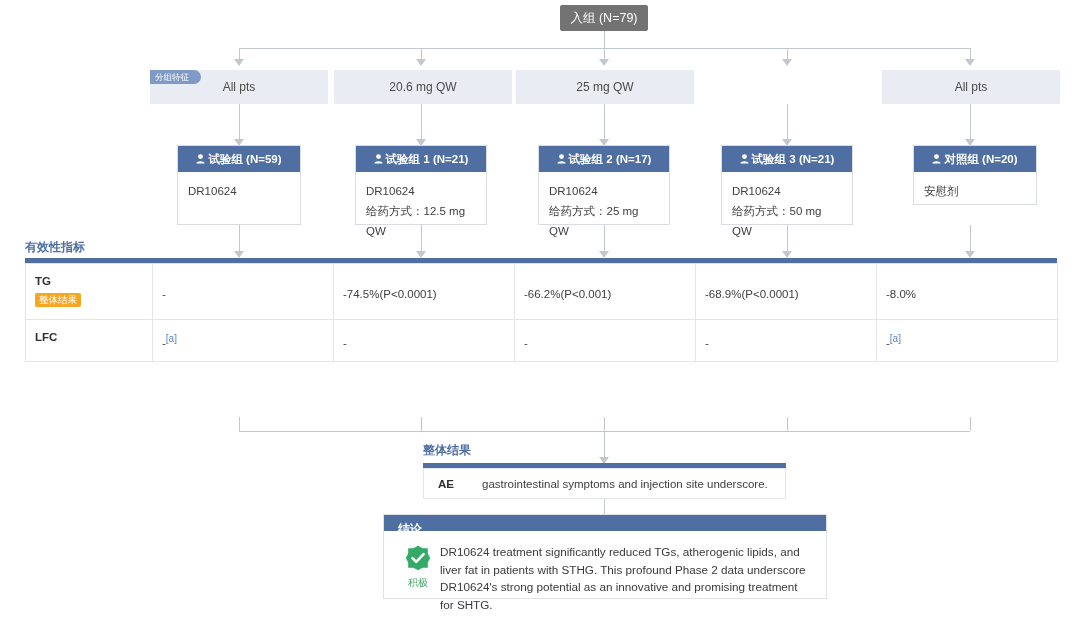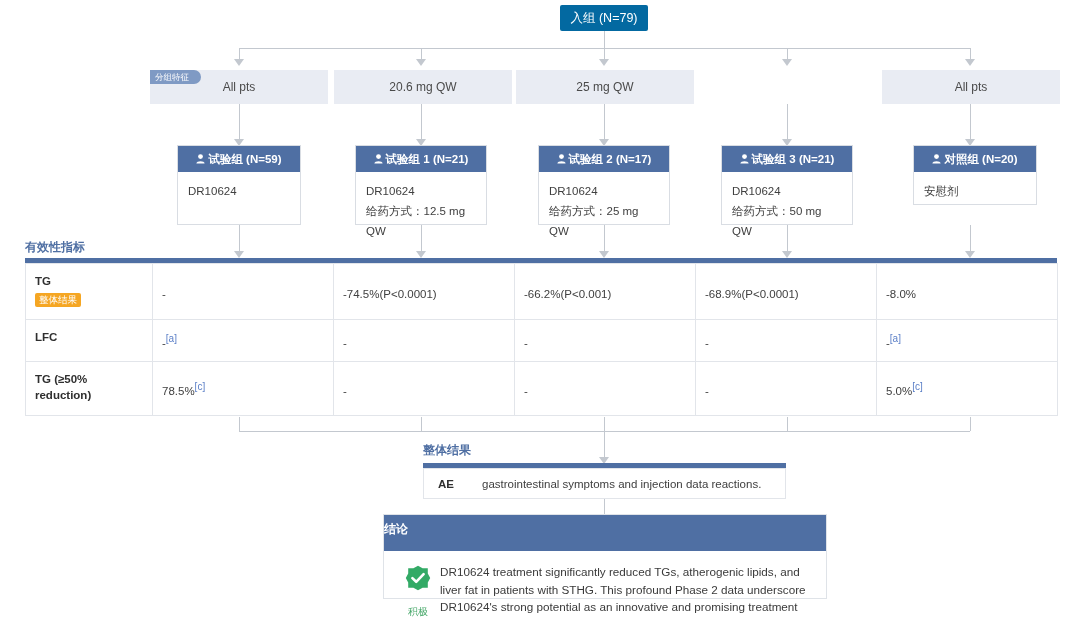--- a/index.html
+++ b/index.html
@@ -31,21 +31,21 @@
     position: absolute;
     width: 0;
     height: 0;
     border-left: 5px solid transparent;
     border-right: 5px solid transparent;
     border-top: 7px solid #c3c8cf;
   }
   
   .enroll {
     position: absolute;
-    background: #0369a1;
+    background: #737373;
     color: #ffffff;
     font-size: 12.5px;
     line-height: 26px;
     text-align: center;
     border-radius: 2px;
   }
   
   .grp-head {
     position: absolute;
     background: #e9ecf3;
@@ -177,36 +177,37 @@
     position: absolute;
     border: 1px solid #dfe3e8;
     background: #ffffff;
     box-sizing: border-box;
   }
   .concl-head {
     background: #4f6fa3;
     color: #ffffff;
     font-size: 12px;
     font-weight: bold;
-    height: 36px;
+    height: 16px;
     line-height: 28px;
+    padding-left: 14px;
   }
   .concl-body {
     display: flex;
     padding: 12px 14px 12px 12px;
   }
   .concl-mark {
     width: 44px;
     flex: 0 0 44px;
     text-align: center;
     padding-top: 2px;
   }
   .concl-mark-label {
     display: block;
-    margin-top: 10px;
+    margin-top: 1px;
     font-size: 10px;
     color: #4aa96c;
   }
   .concl-text {
     font-size: 11.7px;
     color: #3a3a3a;
     line-height: 17.5px;
   }
 </style>
 </head>
@@ -361,46 +362,38 @@
         <td><span>-8.0%</span><span class="sup"></span></td>
       </tr>
       <tr>
         <td class="rowhead" style="height:26px;">LFC</td>
         <td><span>-</span><span class="sup">[a]</span></td>
         <td><span>-</span><span class="sup"></span></td>
         <td><span>-</span><span class="sup"></span></td>
         <td><span>-</span><span class="sup"></span></td>
         <td><span>-</span><span class="sup">[a]</span></td>
       </tr>
-      <tr>
-        <td class="rowhead" style="height:38px;">TG (≥50% reduction)</td>
-        <td><span>78.5%</span><span class="sup">[c]</span></td>
-        <td><span>-</span><span class="sup"></span></td>
-        <td><span>-</span><span class="sup"></span></td>
-        <td><span>-</span><span class="sup"></span></td>
-        <td><span>5.0%</span><span class="sup">[c]</span></td>
-      </tr>
     </tbody>
   </table>
 
   <div class="ln ln-v" style="left:239px; top:417px; height:14px;"></div>
   <div class="ln ln-v" style="left:421px; top:417px; height:14px;"></div>
   <div class="ln ln-v" style="left:604px; top:417px; height:14px;"></div>
   <div class="ln ln-v" style="left:787px; top:417px; height:14px;"></div>
   <div class="ln ln-v" style="left:970px; top:417px; height:14px;"></div>
   <div class="ln ln-h" style="left:239px; top:431px; width:731px;"></div>
   <div class="ln ln-v" style="left:604px; top:431px; height:27px;"></div>
   <div class="arrow" style="left:599px; top:457px;"></div>
 
   <div class="sec-title" style="left:423px; top:442px;">整体结果</div>
   <div class="topbar" style="left:423px; top:463px; width:363px;"></div>
   <div class="ae" style="left:423px; top:468px; width:363px; height:31px;">
     <div class="ae-inner">
       <div class="ae-label">AE</div>
-      <div class="ae-text">gastrointestinal symptoms and injection data reactions.</div>
+      <div class="ae-text">gastrointestinal symptoms and injection site underscore.</div>
     </div>
   </div>
 
   <div class="ln ln-v" style="left:604px; top:499px; height:16px;"></div>
 
   <div class="concl" style="left:383px; top:514px; width:444px; height:85px;">
     <div class="concl-head">结论</div>
     <div class="concl-body">
       <div class="concl-mark">
         <span>

